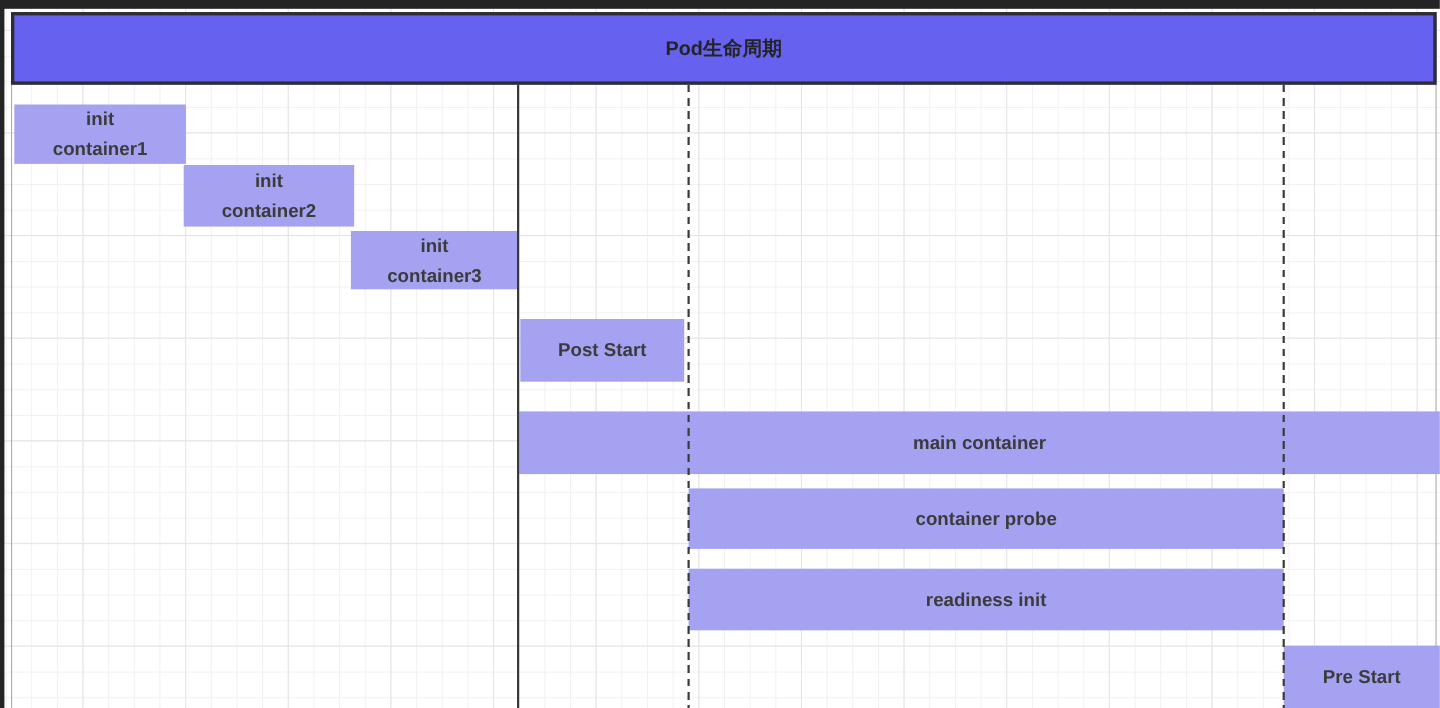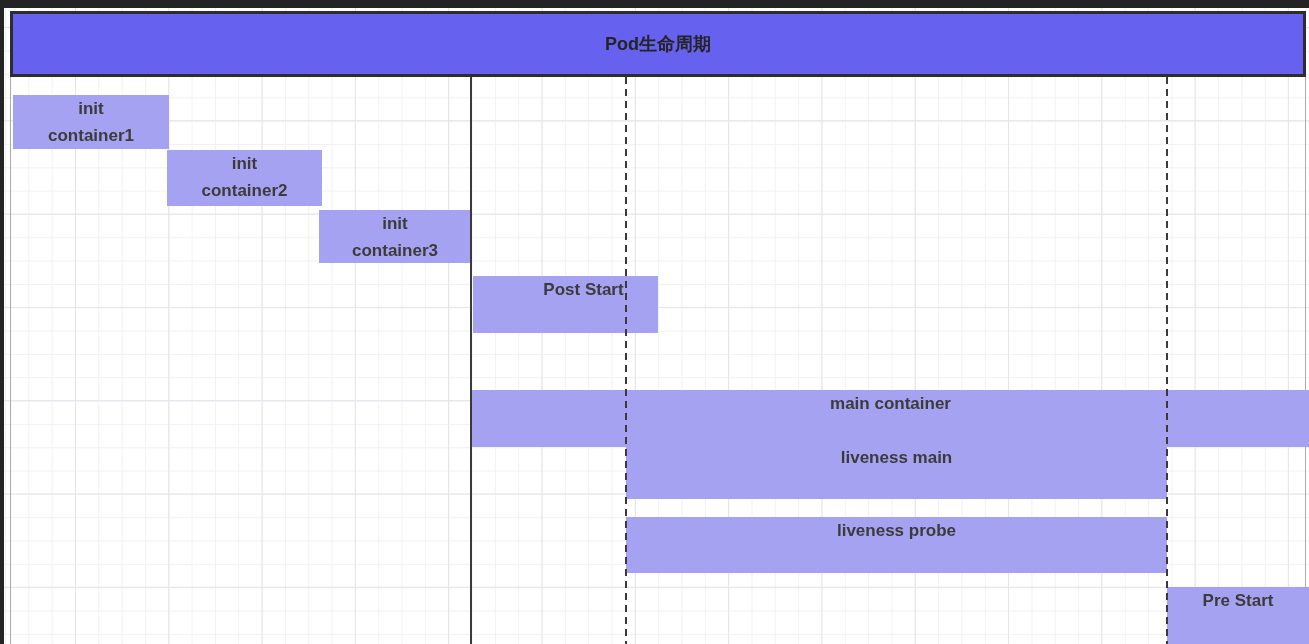--- a/index.html
+++ b/index.html
@@ -33,21 +33,21 @@
     display: flex; align-items: center; justify-content: center;
     font-size: 18px; font-weight: bold; color: #242424;
   }
   .frame-line {
     position: absolute; top: 77px; height: 567px; width: 1px;
     background: #ababab; z-index: 1;
   }
   .bar {
     position: absolute; background: var(--bar-fill); color: var(--bar-text);
     font-size: 17px; font-weight: bold; line-height: 27px; z-index: 3;
-    display: flex; flex-direction: column; align-items: center; justify-content: flex-start;
+    display: flex; flex-direction: column; align-items: center; justify-content: center;
     text-align: center; white-space: nowrap;
   }
   .marker {
     position: absolute; top: 77px; height: 567px; width: 2px; z-index: 5;
   }
   .marker.solid { background: var(--marker-color); }
   .marker.dashed {
     background: repeating-linear-gradient(to bottom, var(--marker-color) 0 7px, transparent 7px 12px);
   }
   .watermark {
@@ -72,31 +72,31 @@
         <span>container1</span>
       </div>
       <div class="bar" style="left: 167px; top: 150px; width: 155px; height: 56px;">
         <span>init</span>
         <span>container2</span>
       </div>
       <div class="bar" style="left: 319px; top: 210px; width: 152px; height: 53px;">
         <span>init</span>
         <span>container3</span>
       </div>
-      <div class="bar" style="left: 473px; top: 276px; width: 149px; height: 57px; padding-left: 36px;">
+      <div class="bar" style="left: 473px; top: 290px; width: 149px; height: 57px;">
         <span>Post Start</span>
       </div>
-      <div class="bar" style="left: 472px; top: 374px; width: 837px; height: 57px; margin-top: 16px;">
+      <div class="bar" style="left: 472px; top: 374px; width: 837px; height: 57px;">
         <span>main container</span>
       </div>
       <div class="bar" style="left: 626px; top: 444px; width: 541px; height: 55px;">
-        <span>liveness main</span>
+        <span>container probe</span>
       </div>
       <div class="bar" style="left: 626px; top: 517px; width: 541px; height: 56px;">
-        <span>liveness probe</span>
+        <span>readiness init</span>
       </div>
       <div class="bar" style="left: 1167px; top: 587px; width: 142px; height: 57px;">
         <span>Pre Start</span>
       </div>
       <div class="marker solid" style="left: 470px;"></div>
       <div class="marker dashed" style="left: 625px;"></div>
       <div class="marker dashed" style="left: 1166px;"></div>
     </div>
 </div>
 

